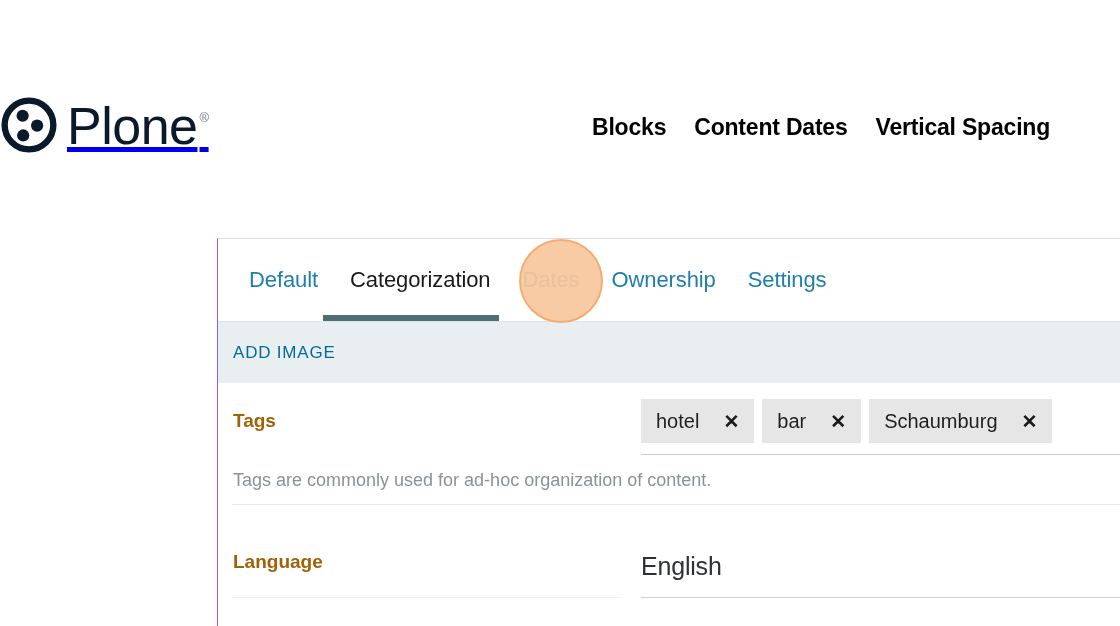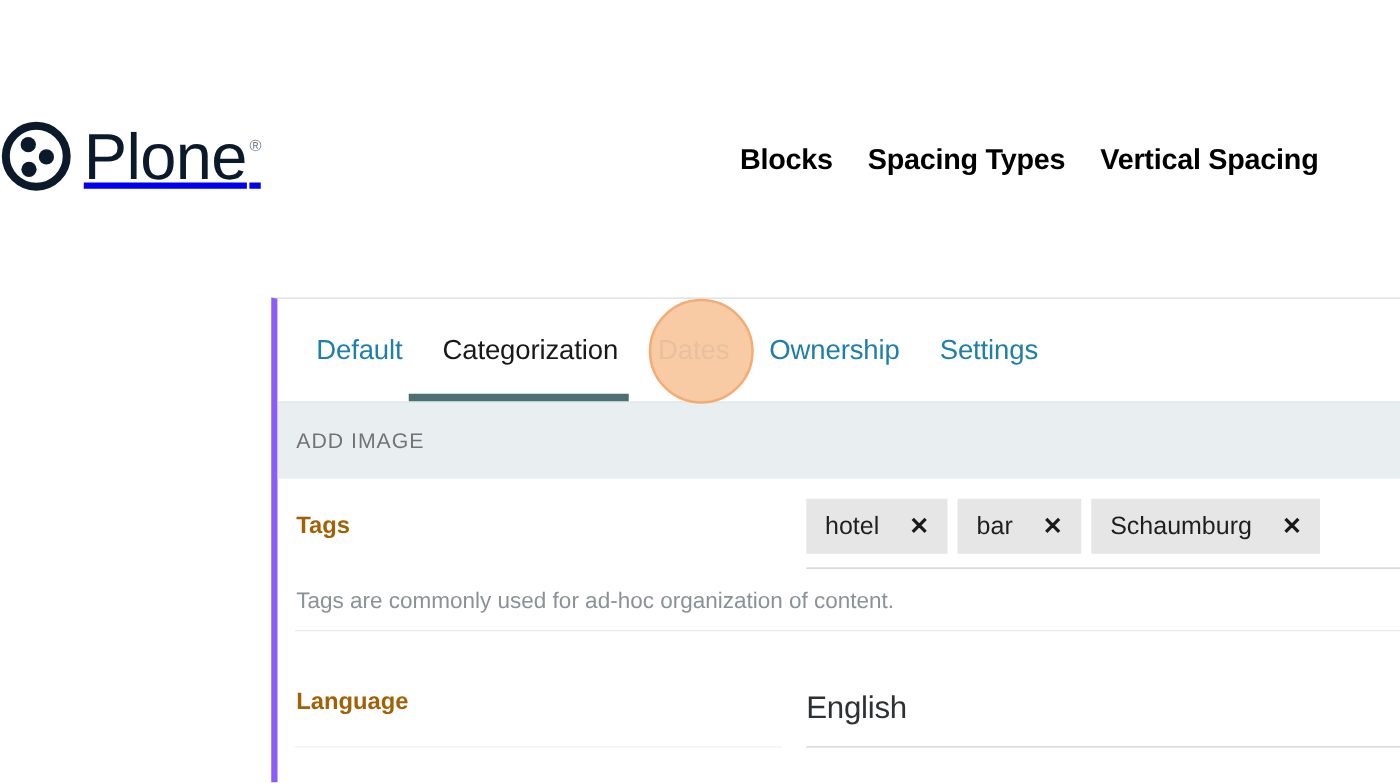--- a/index.html
+++ b/index.html
@@ -78,21 +78,21 @@
 
   
   .panel {
     position: absolute;
     left: 217px;
     top: 238px;
     width: 903px;
     height: 388px;
     background: #ffffff;
     border-top: 1px solid #d7dde0;
-    border-left: 5px solid #8b5cf6;
+    border-left: 1px solid #8b5cf6;
     box-sizing: border-box;
     overflow: hidden;
   }
 
   .tabbar {
     position: relative;
     height: 82px;
     background: #ffffff;
     padding-left: 15px;
     display: flex;
@@ -127,21 +127,21 @@
     height: 62px;
     background: #e9eff0;
     border-top: 1px solid #dde4e5;
     display: flex;
     align-items: center;
     padding-left: 15px;
     box-sizing: border-box;
   }
   .section-band-label {
     font-size: 17px;
-    color: #737373;
+    color: #0369a1;
     letter-spacing: 0.8px;
   }
 
   .field {
     position: relative;
     display: flex;
     padding-left: 15px;
     box-sizing: border-box;
   }
   .field-label {
@@ -270,21 +270,21 @@
       <circle cx="64" cy="51" r="10.5" fill="#0b1a2b"></circle>
       <circle cx="40" cy="68" r="10.5" fill="#0b1a2b"></circle>
     </svg>
     <span class="brand-word">
       <span>Plone</span><span class="brand-reg">®</span>
     </span>
   </a>
 
   <nav class="site-nav">
     <a href="#">Blocks</a>
-    <a href="#">Spacing Types</a>
+    <a href="#">Content Dates</a>
     <a href="#">Vertical Spacing</a>
   </nav>
 
 </div>
 
 <div class="panel">
 
   <div class="tabbar">
     <div class="tab">Default</div>
     <div class="tab active">Categorization</div>

